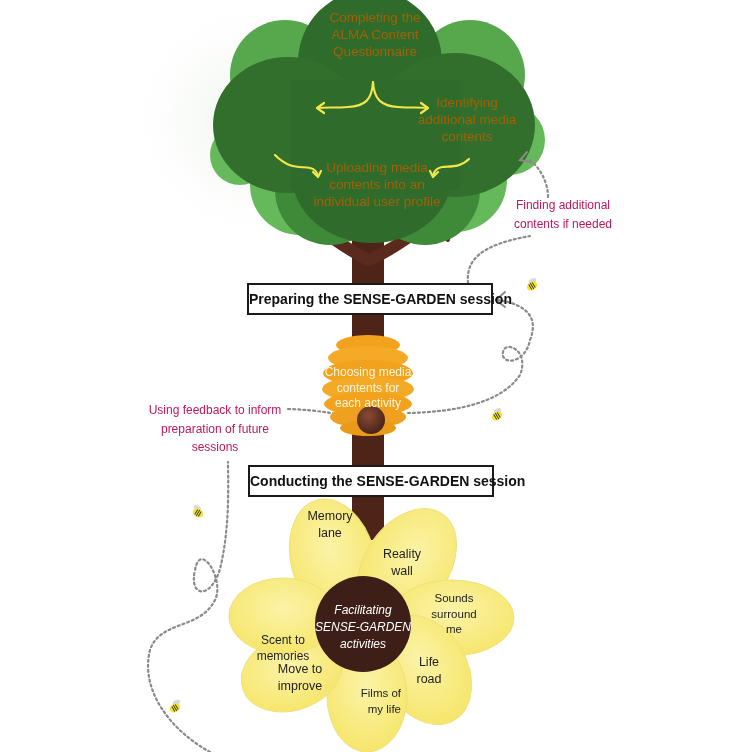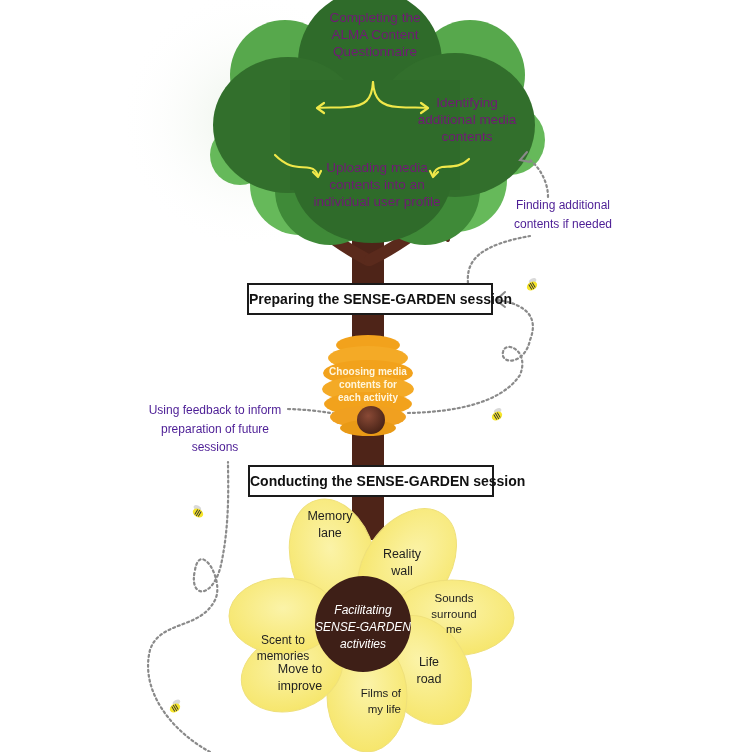--- a/index.html
+++ b/index.html
@@ -1,26 +1,26 @@
 <!DOCTYPE html>
 <html><head>
 <meta charset="utf-8">
 <style>
   html, body { margin: 0; padding: 0; background: #ffffff; }
   body { width: 752px; height: 752px; position: relative; overflow: hidden;
          font-family: "Liberation Sans", "DejaVu Sans", sans-serif; }
   #stage { position: absolute; left: 0; top: 0; width: 752px; height: 752px; }
   .lbl { position: absolute; text-align: center; line-height: 1.25; }
-  .tree-text { color: #701a75; font-size: 13.5px; font-weight: 500; }
-  .note { color: #4c1d95; font-size: 12px; line-height: 1.55; }
+  .tree-text { color: #a16207; font-size: 13.5px; font-weight: 500; }
+  .note { color: #be185d; font-size: 12px; line-height: 1.55; }
   .stage-box { position: absolute; background: #ffffff; border: 2px solid #1a1a1a;
                font-weight: bold; font-size: 14px; color: #111; text-align: center;
                box-sizing: border-box; line-height: 28px; white-space: nowrap; }
   .petal-text { color: #1e1e1e; font-size: 12.5px; font-weight: 500; line-height: 1.35; }
-  .hive-text { color: #fff6dc; font-size: 10px; line-height: 1.3; font-weight: bold; }
+  .hive-text { color: #fff6dc; font-size: 12px; line-height: 1.3; }
   .center-text { color: #ffffff; font-size: 12px; line-height: 1.4; }
 </style>
 </head>
 <body>
 
 <div id="stage">
 
   <svg id="art" width="752" height="752" viewBox="0 0 752 752" style="position:absolute;left:0;top:0">
     <defs>
       <radialGradient id="glow" cx="50%" cy="50%" r="50%">

